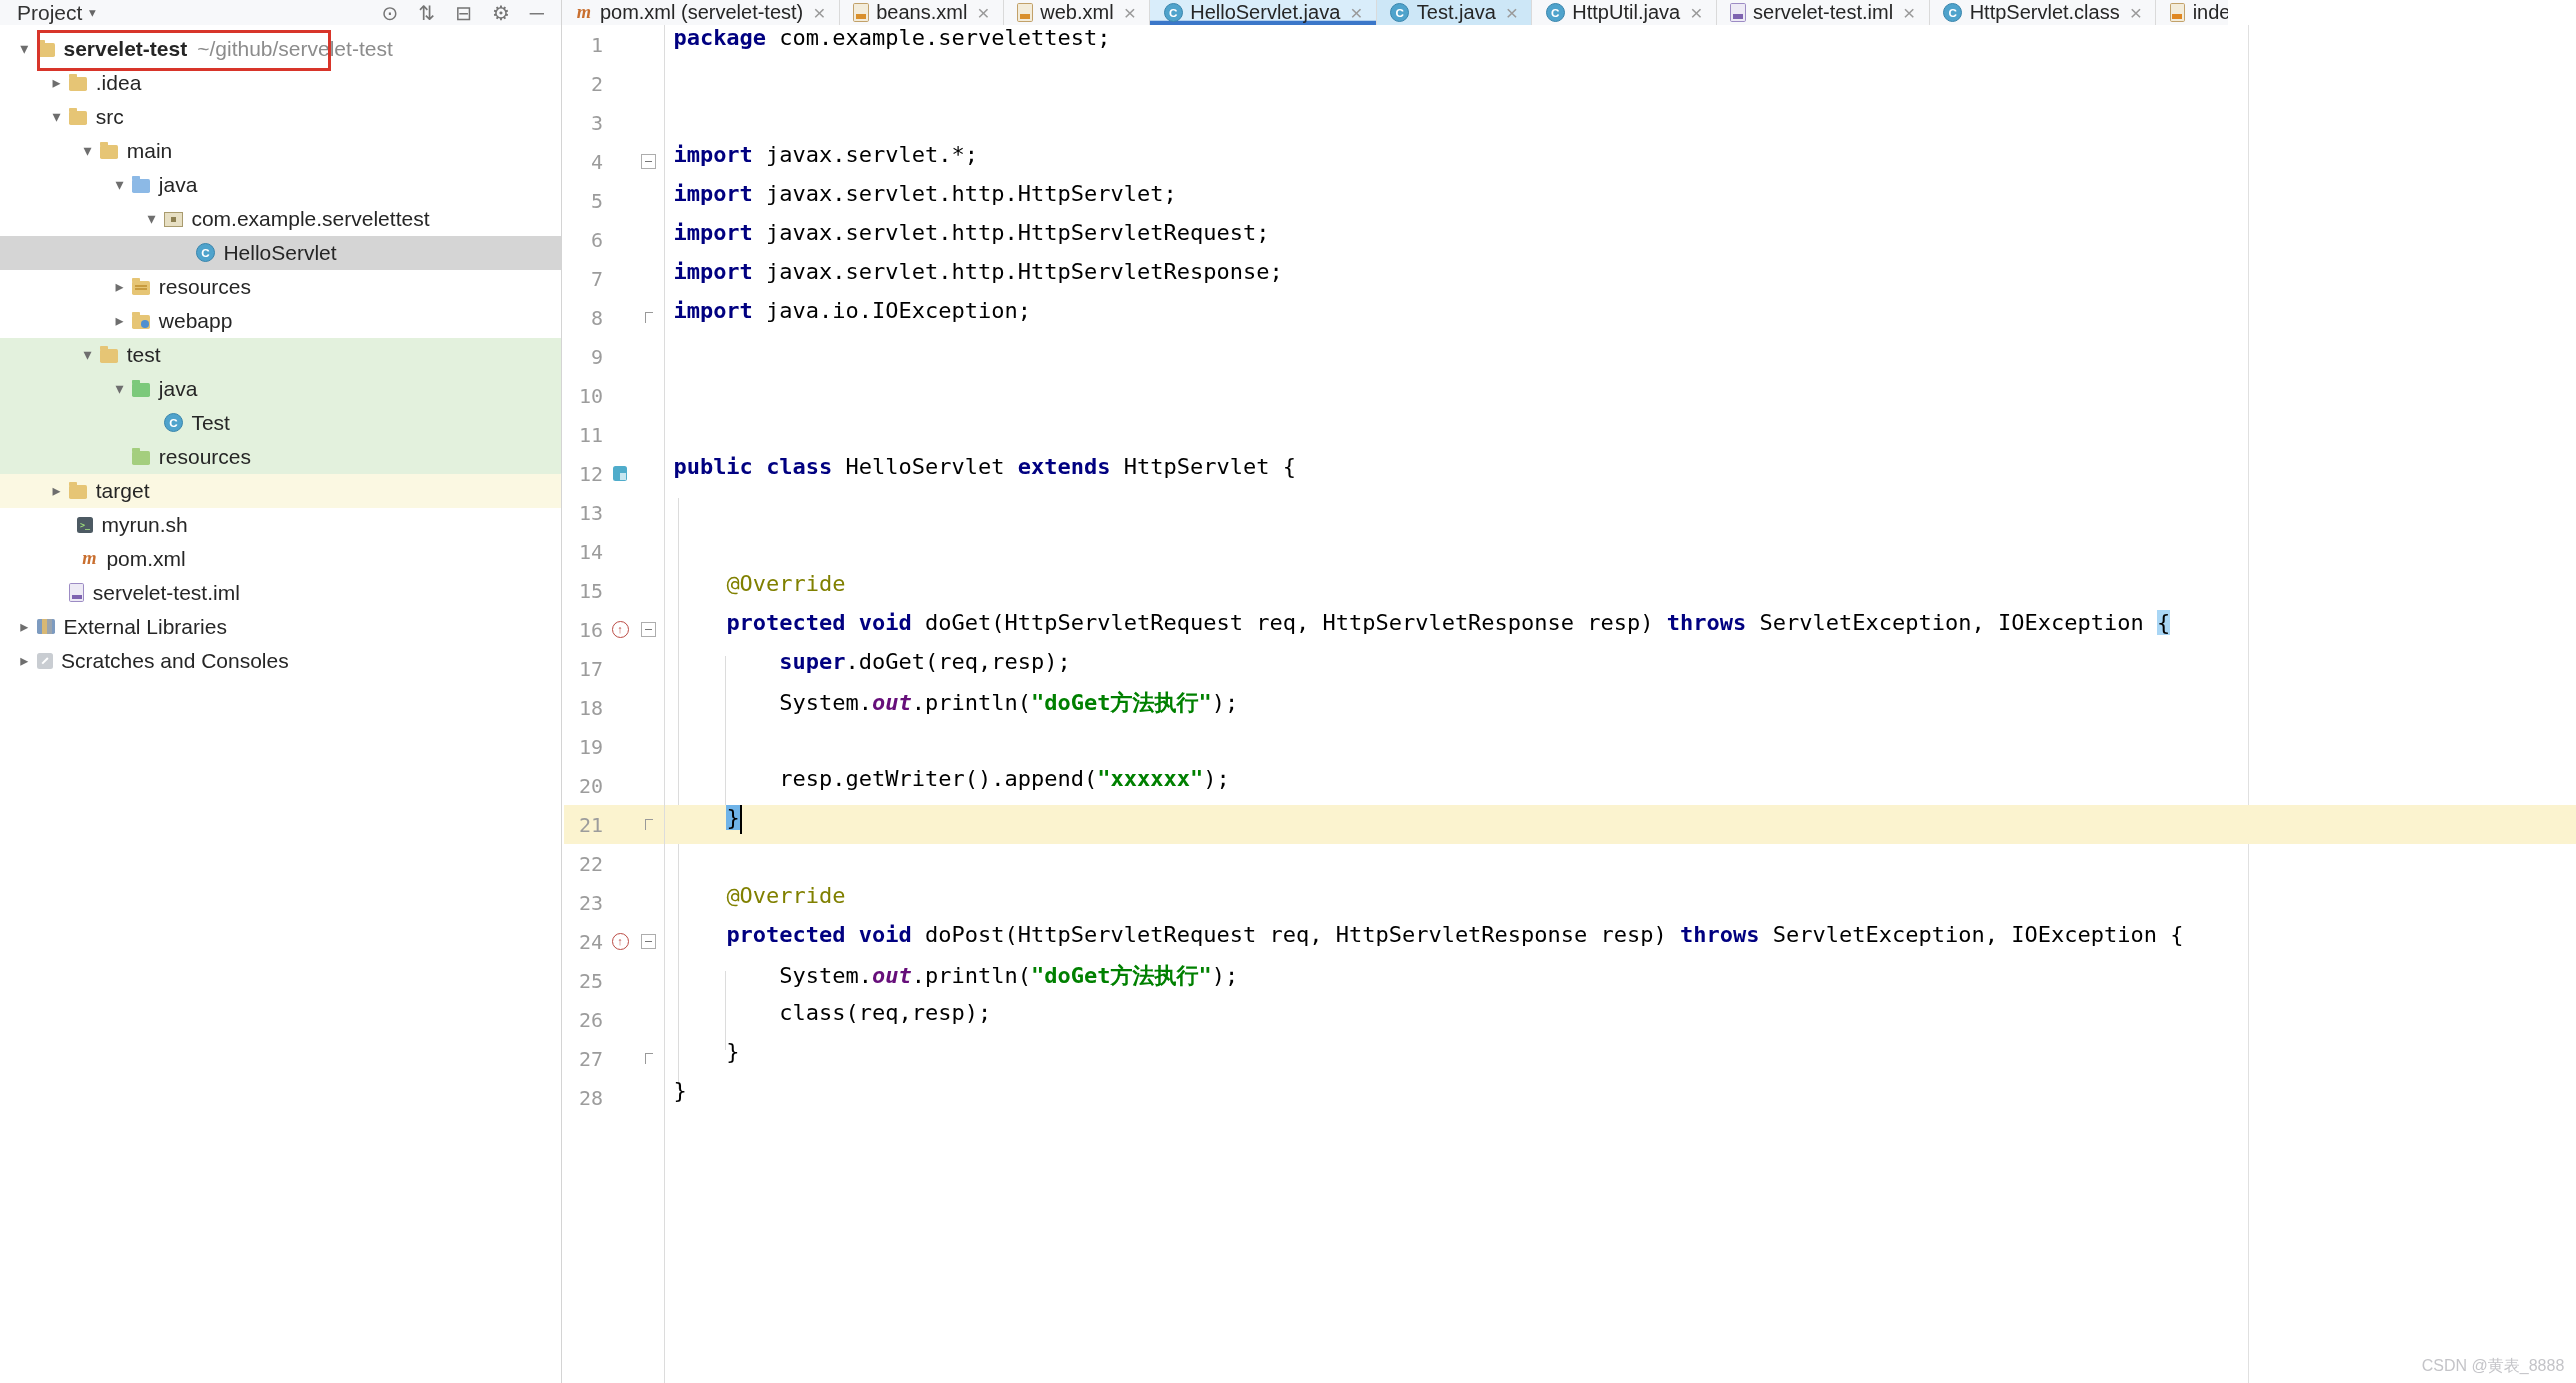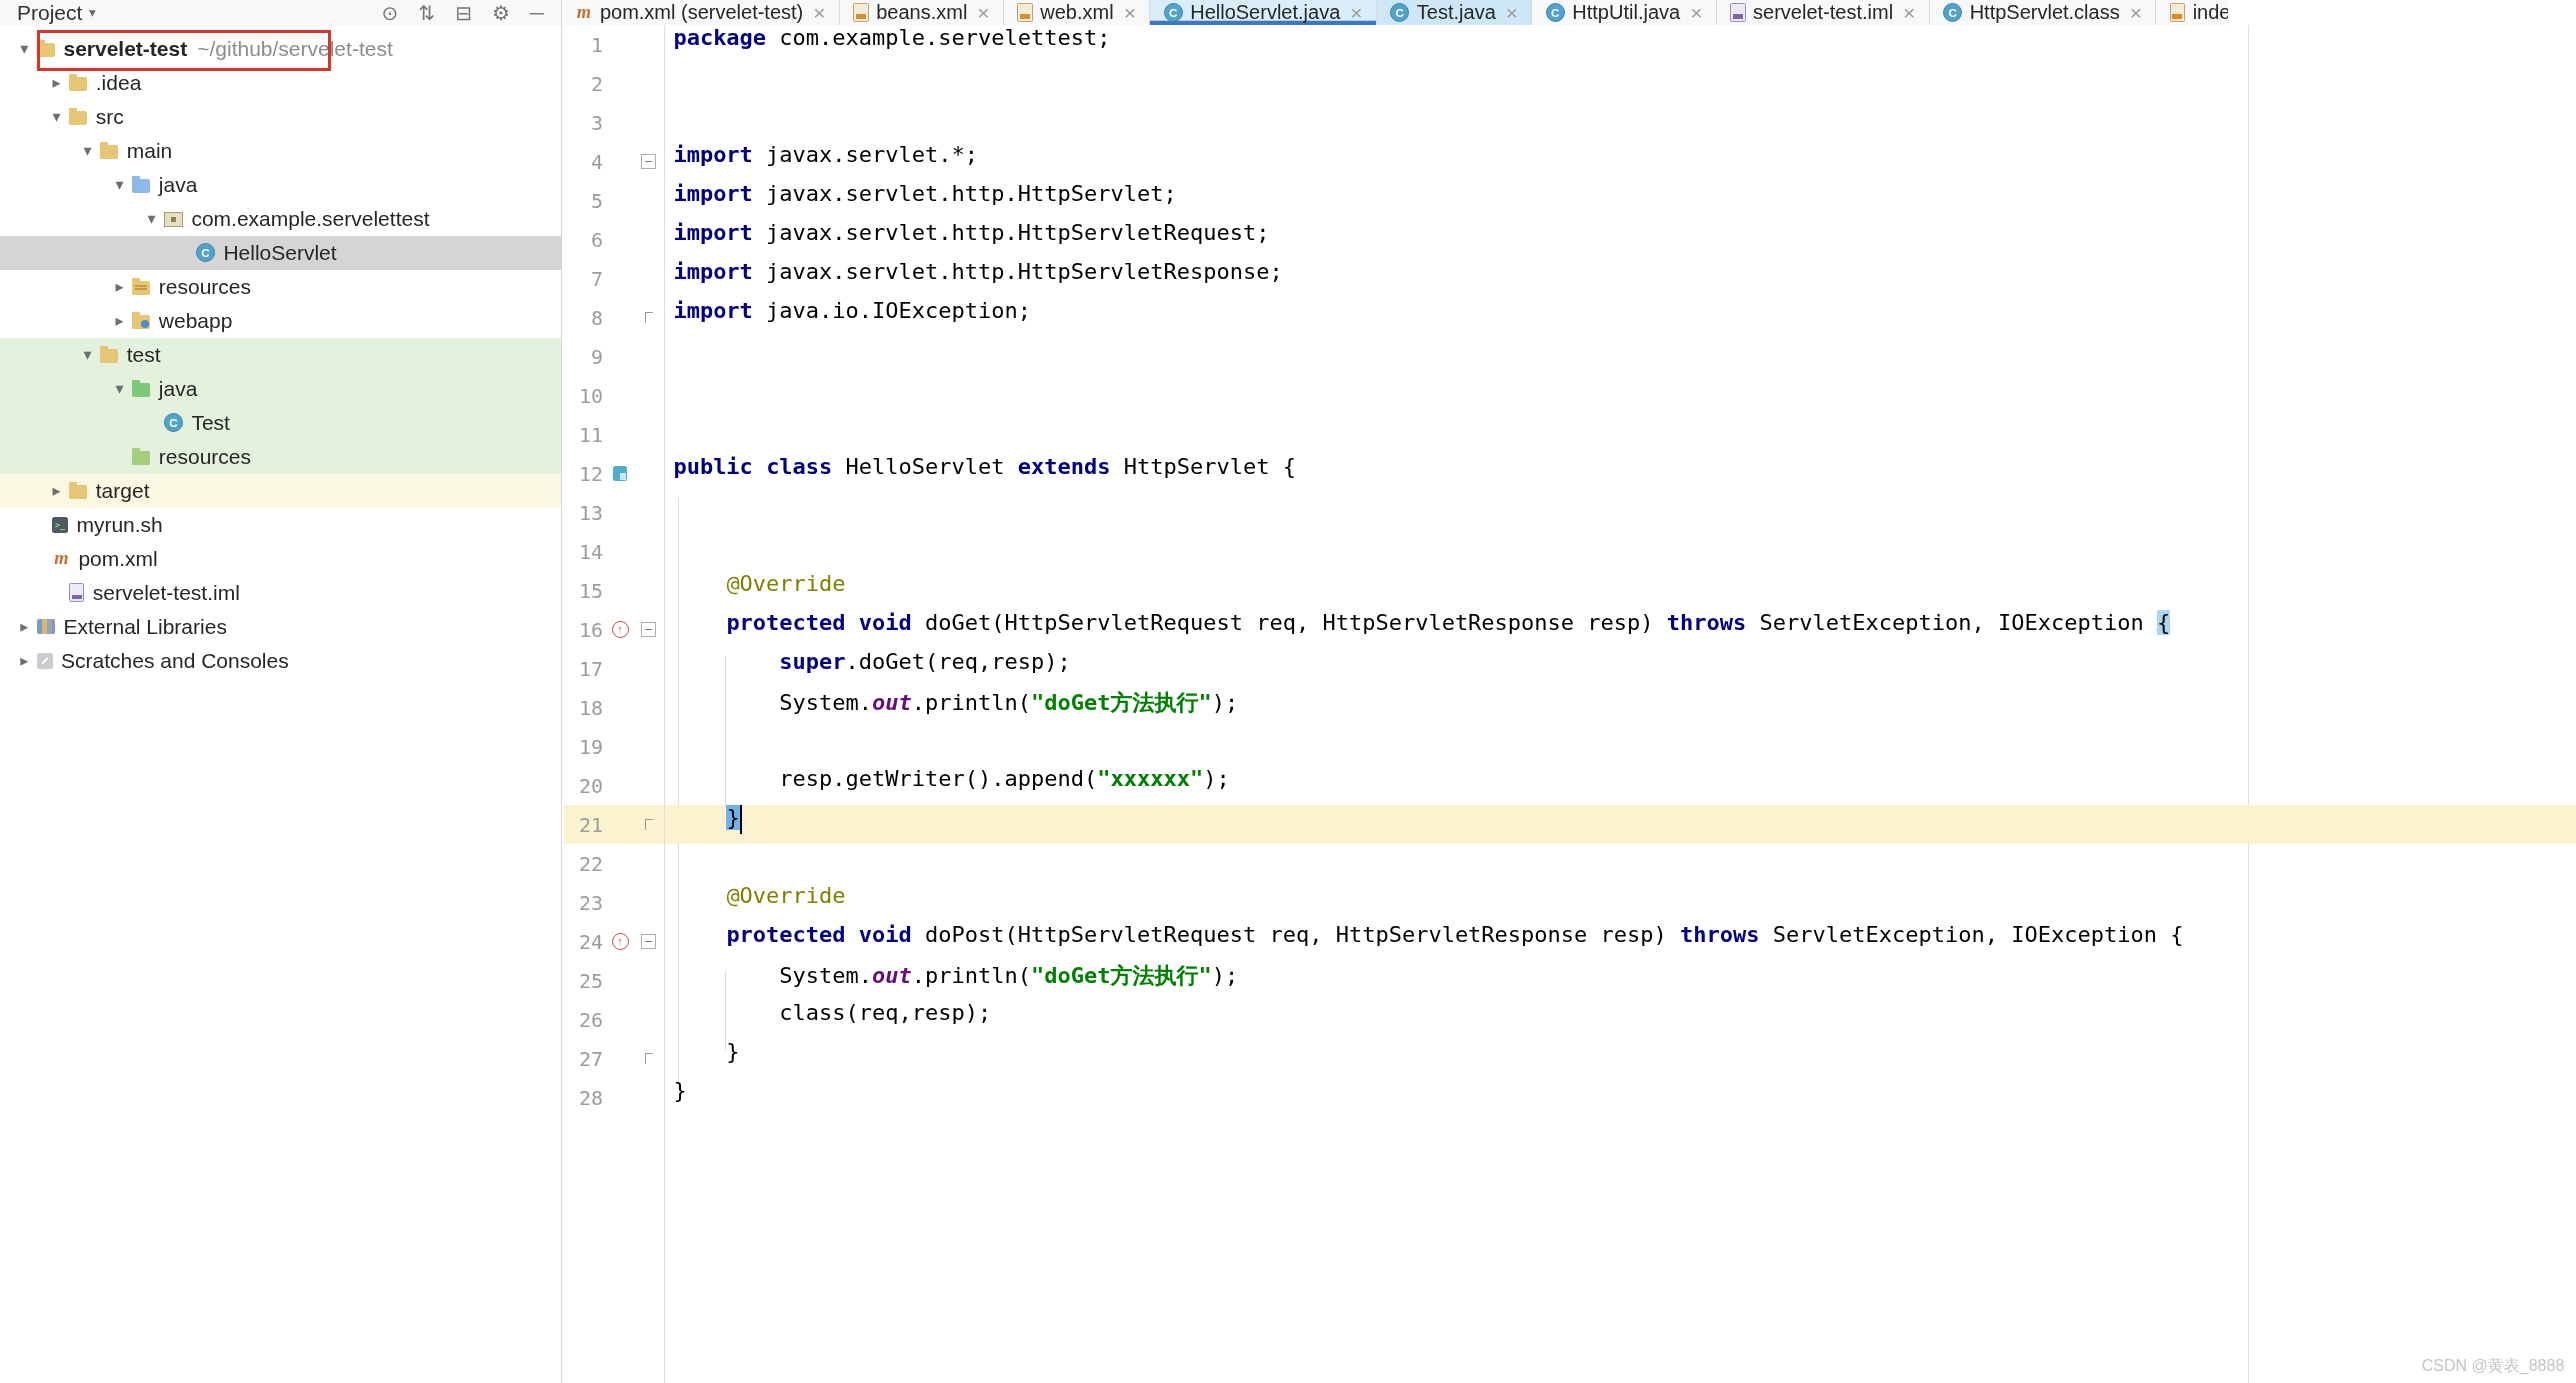--- a/index.html
+++ b/index.html
@@ -222,26 +222,26 @@
         <div class="trow hl-green" style="padding-left: 107px;">
           <span class="chev"></span>
           <span class="nicon i-test-resources-folder"></span>
           <span class="nlabel">resources</span>
         </div>
         <div class="trow hl-yellow" style="padding-left: 44px;">
           <span class="chev">▸</span>
           <span class="nicon i-folder"></span>
           <span class="nlabel">target</span>
         </div>
-        <div class="trow" style="padding-left: 27px;">
+        <div class="trow" style="padding-left: 52px;">
           <span class="chev"></span>
           <span class="nicon i-shell-file"></span>
           <span class="nlabel">myrun.sh</span>
         </div>
-        <div class="trow" style="padding-left: 28px;">
+        <div class="trow" style="padding-left: 56px;">
           <span class="chev"></span>
           <span class="nicon i-maven-file"></span>
           <span class="nlabel">pom.xml</span>
         </div>
         <div class="trow" style="padding-left: 44px;">
           <span class="chev"></span>
           <span class="nicon i-iml-file"></span>
           <span class="nlabel">servelet-test.iml</span>
         </div>
         <div class="trow" style="padding-left: 11.7px;">

